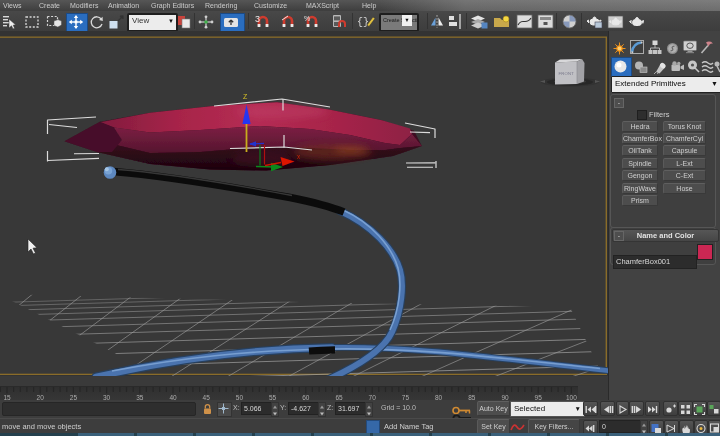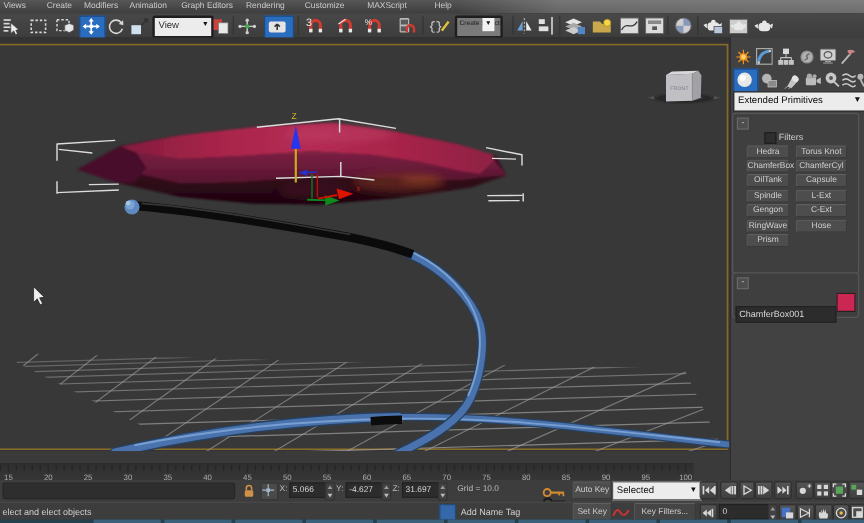--- a/index.html
+++ b/index.html
@@ -377,20 +377,21 @@
     <div class="btn" style="left:54px;top:101.9px;width:41px;height:9px">ChamferCyl</div>
     <div class="btn" style="left:13px;top:114.3px;width:34px;height:9px">OilTank</div>
     <div class="btn" style="left:54px;top:114.3px;width:41px;height:9px">Capsule</div>
     <div class="btn" style="left:13px;top:126.7px;width:34px;height:9px">Spindle</div>
     <div class="btn" style="left:54px;top:126.7px;width:41px;height:9px">L-Ext</div>
     <div class="btn" style="left:13px;top:139.1px;width:34px;height:9px">Gengon</div>
     <div class="btn" style="left:54px;top:139.1px;width:41px;height:9px">C-Ext</div>
     <div class="btn" style="left:13px;top:151.5px;width:34px;height:9px">RingWave</div>
     <div class="btn" style="left:54px;top:151.5px;width:41px;height:9px">Hose</div>
     <div class="btn" style="left:13px;top:163.9px;width:34px;height:9px">Prism</div>
+    <div class="hdr" style="left:3px;top:198px;width:105px;height:11px;line-height:11px">Name and Color</div>
     <div class="ab" style="left:5px;top:199.5px;width:8px;height:8px;background:#4e4e4e;border:1px solid #666;color:#ddd;font-size:7px;line-height:7px;text-align:center">-</div>
     <div class="fld" style="left:4px;top:224px;width:80px;height:12px;line-height:12px;font-size:7.5px">ChamferBox001</div>
     <div class="ab" style="left:88px;top:213px;width:14px;height:14px;background:#cb2753;border:1px solid #222"></div>
   </div>
 <div class="ab" style="left:0;top:376px;width:608px;height:24px;background:#3a3a3a">
     <div class="ab" style="left:0;top:10px;width:578px;height:14px;background:linear-gradient(#2f2f2f,#373737);border-top:1px solid #2a2a2a"></div>
     <svg class="ab" style="left:0;top:11px" width="600" height="14">
       <line x1="0.4" y1="0" x2="0.4" y2="5" stroke="#262626" stroke-width="1.1"></line>
       <line x1="7.0" y1="0" x2="7.0" y2="6.5" stroke="#262626" stroke-width="1.1"></line>
       <line x1="13.6" y1="0" x2="13.6" y2="5" stroke="#262626" stroke-width="1.1"></line>
@@ -603,21 +604,21 @@
         <path d="M 9,1.5 L 11.5,1.5 L 11.5,4"></path>
         <path d="M 11.5,9 L 11.5,11.5 L 9,11.5"></path>
         <path d="M 4,11.5 L 1.5,11.5 L 1.5,9"></path>
       </g>
     </svg></div>
 <div class="ab" style="left:707px;top:401px;width:12px;height:13px;background:linear-gradient(#555,#3e3e3e);border:1px solid #303030;border-radius:2px"><svg width="12" height="13" viewBox="0 0 12 13">
       <rect x="1.5" y="2" width="4" height="4" fill="#59a559"></rect>
       <rect x="6" y="6" width="4.5" height="4.5" fill="#d8d8d8"></rect>
     </svg></div>
 <div class="ab" style="left:0;top:418px;width:720px;height:15px;background:#3d3d3d;border-top:1px solid #4a4a4a">
-    <div class="ab" style="left:2px;top:3px;color:#cfcfcf;font-size:7.5px">elect and elect objects</div>
+    <div class="ab" style="left:2px;top:3px;color:#cfcfcf;font-size:7.5px">move and move objects</div>
     <div class="ab" style="left:366px;top:1px;width:12px;height:12px;background:#3568a8;border:1px solid #244a7a"></div>
     <div class="ab" style="left:384px;top:3px;color:#cfcfcf;font-size:7.5px">Add Name Tag</div>
     <div class="btn" style="left:477px;top:0px;width:31px;height:13px;line-height:13px;font-size:7px">Set Key</div>
     <svg class="ab" style="left:510px;top:1px" width="16" height="13">
       <path d="M 1,10 Q 4,2 7,7 T 14,5" fill="none" stroke="#cc3333" stroke-width="1.6"></path>
     </svg>
     <div class="btn" style="left:528px;top:0px;width:50px;height:13px;line-height:13px;font-size:7px;background:#454545">Key Filters...</div>
     <div class="ab" style="left:583px;top:1px;width:13px;height:13px;background:linear-gradient(#555,#3e3e3e);border:1px solid #303030;border-radius:2px"><svg width="13" height="13" viewBox="0 0 13 13">
         <g fill="#d8d8d8">
           <path d="M 5,6.5 L 8.5,3.5 L 8.5,9.5 Z"></path>

